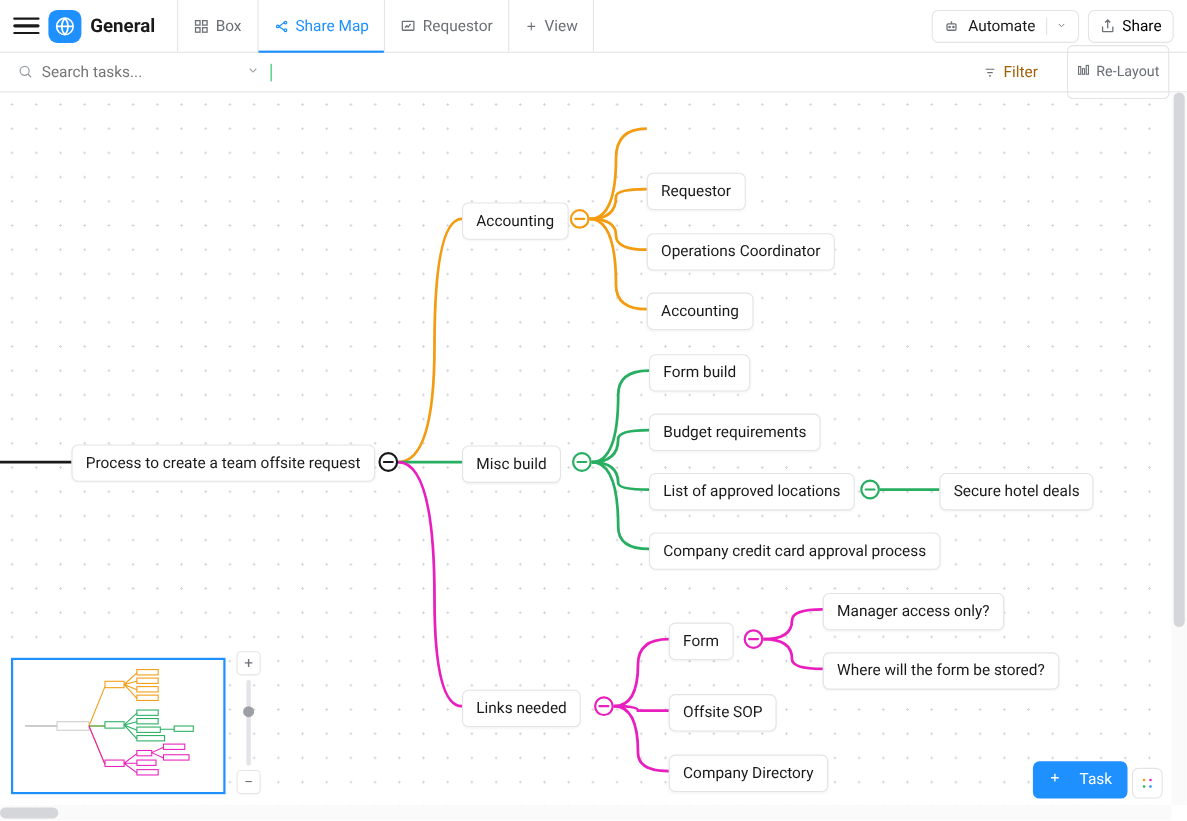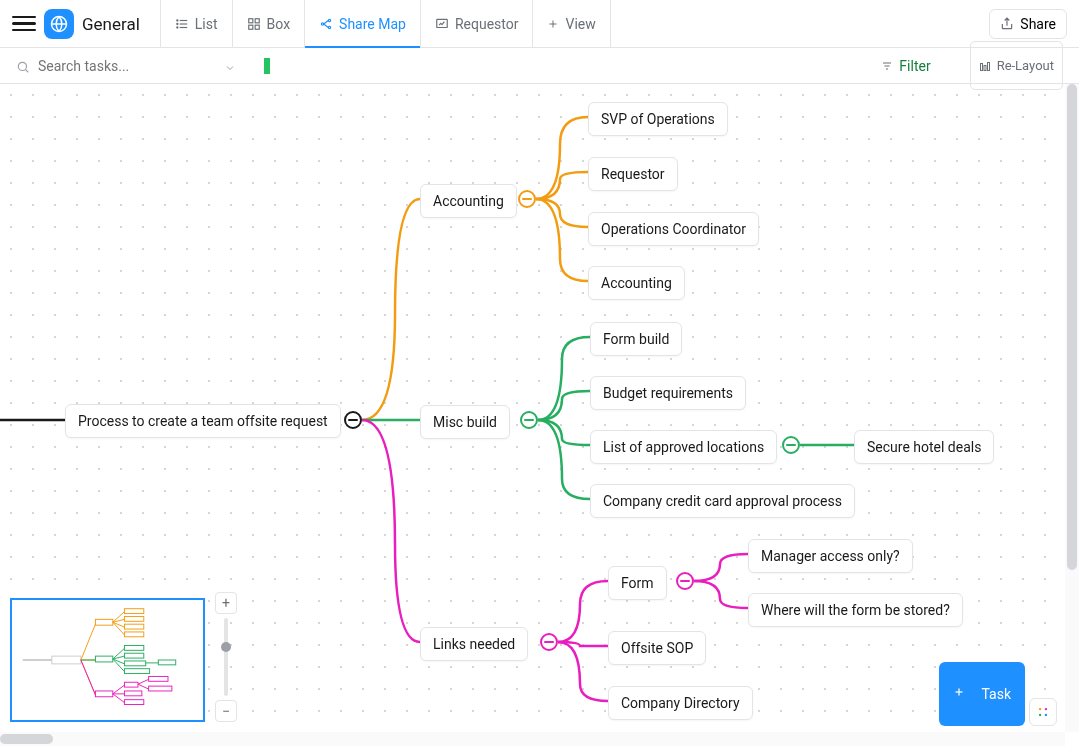--- a/index.html
+++ b/index.html
@@ -1,50 +1,50 @@
 <!DOCTYPE html>
 <html><head>
 <meta charset="utf-8">
 <style>
 *{box-sizing:border-box;margin:0;padding:0;font-family:-apple-system,BlinkMacSystemFont,"Segoe UI",Roboto,sans-serif}
 body{width:1079px;height:746px;overflow:hidden;background:#fff;position:relative}
 .topbar{height:48px;border-bottom:1px solid #e4e4e7;display:flex;align-items:center;padding:0 12px;gap:8px}
 .hamburger{width:24px;height:24px;display:flex;flex-direction:column;justify-content:center;gap:4px;cursor:pointer}
 .hamburger span{height:2.5px;background:#1a1a1a;border-radius:2px}
 .workspace-icon{width:30px;height:30px;background:#1e90ff;border-radius:8px;display:flex;align-items:center;justify-content:center}
-.title{font-size:17px;font-weight:400;color:#1a1a1a;margin-right:8px}
+.title{font-size:17px;font-weight:700;color:#1a1a1a;margin-right:8px}
 .tabs{display:flex;align-items:stretch;height:100%;margin-left:4px;border-left:1px solid #e4e4e7}
 .tab{display:flex;align-items:center;gap:6px;padding:0 14px;font-size:14px;color:#6b6f76;cursor:pointer;border-right:1px solid #e4e4e7;position:relative}
 .tab.active{color:#1e90ff}
 .tab.active::after{content:"";position:absolute;bottom:-1px;left:0;right:0;height:2px;background:#1e90ff}
 .tab.add{color:#6b6f76}
 .spacer{flex:1}
 .automate{display:flex;align-items:center;gap:8px;border:1px solid #e4e4e7;border-radius:6px;padding:6px 10px;font-size:14px;color:#1a1a1a;cursor:pointer}
 .automate .chev{border-left:1px solid #e4e4e7;padding-left:8px;margin-left:2px}
 .share{display:flex;align-items:center;gap:6px;border:1px solid #e4e4e7;border-radius:6px;padding:6px 10px;font-size:14px;cursor:pointer}
 .subbar{height:36px;border-bottom:1px solid #e4e4e7;display:flex;align-items:center;padding:0 16px;gap:10px}
-.search{display:flex;align-items:flex-end;gap:8px;flex:0 0 210px;color:#9ca0a6;border-right:6px solid #22c55e;padding-right:28px}
+.search{display:flex;align-items:flex-start;gap:8px;flex:0 0 210px;color:#9ca0a6;border-right:1px solid #22c55e;padding-right:10px}
 .search input{border:none;outline:none;font-size:14px;color:#6b6f76;flex:1;background:transparent}
-.filter{display:flex;align-items:center;gap:6px;font-size:14px;color:#15803d;cursor:pointer;margin-left:auto;margin-right:29px}
-.relayout{display:flex;align-items:flex-end;gap:6px;font-size:13px;color:#6b6f76;border:1px solid #e4e4e7;border-radius:5px;padding:16px 8px;cursor:pointer}
+.filter{display:flex;align-items:center;gap:6px;font-size:14px;color:#a16207;cursor:pointer;margin-left:auto;margin-right:16px}
+.relayout{display:flex;align-items:flex-start;gap:6px;font-size:13px;color:#6b6f76;border:1px solid #e4e4e7;border-radius:5px;padding:16px 8px;cursor:pointer}
 .canvas{position:absolute;top:84px;left:0;right:14px;bottom:0;background-image:radial-gradient(circle,#d4d6da 1px,transparent 1px);background-size:22px 22px;background-position:0 0;overflow:hidden}
 .node{position:absolute;background:#fff;border:1px solid #e4e4e7;border-radius:6px;padding:8px 12px;font-size:14px;color:#1a1a1a;white-space:nowrap;box-shadow:0 1px 2px rgba(0,0,0,0.04)}
 .connector{position:absolute;width:18px;height:18px;border-radius:50%;background:#fff;display:flex;align-items:center;justify-content:center}
 .connector::after{content:"";width:10px;height:2.5px;border-radius:1px}
 .connector.o{border:2.5px solid #f39c12}.connector.o::after{background:#f39c12}
 .connector.g{border:2.5px solid #27ae60}.connector.g::after{background:#27ae60}
 .connector.m{border:2.5px solid #e91ebe}.connector.m::after{background:#e91ebe}
 .connector.k{border:2.5px solid #1a1a1a}.connector.k::after{background:#1a1a1a}
 svg.lines{position:absolute;top:0;left:0;width:100%;height:100%;pointer-events:none}
 .minimap{position:absolute;left:10px;bottom:24px;width:195px;height:124px;border:2px solid #1e90ff;background:#fff}
 .zoomctrl{position:absolute;left:215px;bottom:24px;display:flex;flex-direction:column;align-items:center;gap:0}
 .zbtn{width:22px;height:22px;border:1px solid #e4e4e7;background:#fff;border-radius:4px;display:flex;align-items:center;justify-content:center;font-size:14px;color:#6b6f76;cursor:pointer}
 .ztrack{width:4px;height:78px;background:#e4e4e7;border-radius:2px;margin:4px 0;position:relative}
 .zhandle{position:absolute;top:24px;left:-3px;width:10px;height:10px;border-radius:50%;background:#9ca0a6}
-.task-btn{position:absolute;right:40px;bottom:20px;background:#1e90ff;color:#fff;border-radius:6px;padding:24px 14px;font-size:14px;display:flex;gap:16px;cursor:pointer}
+.task-btn{position:absolute;right:40px;bottom:20px;background:#1e90ff;color:#fff;border-radius:6px;padding:9px 14px;font-size:14px;display:flex;gap:16px;cursor:pointer}
 .apps-btn{position:absolute;right:8px;bottom:20px;width:28px;height:28px;border:1px solid #e4e4e7;border-radius:6px;background:#fff;display:flex;align-items:center;justify-content:center;cursor:pointer}
 .vscroll{position:absolute;top:84px;right:0;width:14px;bottom:14px;background:#fafafa}
 .vscroll .thumb{position:absolute;top:0;left:2px;width:10px;height:75%;background:#d4d6da;border-radius:5px}
 .hscroll{position:absolute;left:0;right:14px;bottom:0;height:14px;background:#fafafa}
 .hscroll .thumb{position:absolute;left:0;top:2px;height:10px;width:5%;background:#d4d6da;border-radius:5px}
 .icon{display:inline-flex}
 </style>
 </head>
 <body>
 
@@ -57,31 +57,20 @@
   <div class="workspace-icon">
     <svg width="18" height="18" viewBox="0 0 24 24" fill="none" stroke="#fff" stroke-width="2">
         <circle cx="12" cy="12" r="10"></circle>
         <path d="M2 12h20M12 2a15 15 0 010 20M12 2a15 15 0 000 20"></path>
       </svg>
   </div>
   <div class="title">General</div>
   <div class="tabs">
     <div class="tab">
       <svg class="icon" width="14" height="14" viewBox="0 0 24 24" fill="none" stroke="#6b6f76" stroke-width="2">
-          <line x1="8" y1="6" x2="21" y2="6"></line>
-          <line x1="8" y1="12" x2="21" y2="12"></line>
-          <line x1="8" y1="18" x2="21" y2="18"></line>
-          <circle cx="4" cy="6" r="1"></circle>
-          <circle cx="4" cy="12" r="1"></circle>
-          <circle cx="4" cy="18" r="1"></circle>
-        </svg>
-      <span>List</span>
-    </div>
-    <div class="tab">
-      <svg class="icon" width="14" height="14" viewBox="0 0 24 24" fill="none" stroke="#6b6f76" stroke-width="2">
           <rect x="3" y="3" width="7" height="7"></rect>
           <rect x="14" y="3" width="7" height="7"></rect>
           <rect x="3" y="14" width="7" height="7"></rect>
           <rect x="14" y="14" width="7" height="7"></rect>
         </svg>
       <span>Box</span>
     </div>
     <div class="tab active">
       <svg class="icon" width="14" height="14" viewBox="0 0 24 24" fill="none" stroke="#1e90ff" stroke-width="2">
           <circle cx="6" cy="12" r="2"></circle>
@@ -100,20 +89,32 @@
     </div>
     <div class="tab add">
       <svg class="icon" width="12" height="12" viewBox="0 0 24 24" fill="none" stroke="#6b6f76" stroke-width="2">
           <line x1="12" y1="5" x2="12" y2="19"></line>
           <line x1="5" y1="12" x2="19" y2="12"></line>
         </svg>
       <span>View</span>
     </div>
   </div>
   <div class="spacer"></div>
+  <div class="automate">
+    <svg class="icon" width="14" height="14" viewBox="0 0 24 24" fill="none" stroke="#6b6f76" stroke-width="2">
+        <rect x="5" y="8" width="14" height="10" rx="2"></rect>
+        <circle cx="9" cy="13" r="1" fill="#6b6f76"></circle>
+        <circle cx="15" cy="13" r="1" fill="#6b6f76"></circle>
+        <path d="M12 8V4"></path>
+      </svg>
+    <span>Automate</span>
+    <span class="chev"><svg width="10" height="10" viewBox="0 0 24 24" fill="none" stroke="#6b6f76" stroke-width="2">
+          <polyline points="6 9 12 15 18 9"></polyline>
+        </svg></span>
+  </div>
   <div class="share">
     <svg class="icon" width="14" height="14" viewBox="0 0 24 24" fill="none" stroke="#6b6f76" stroke-width="2">
         <path d="M4 12v7a1 1 0 001 1h14a1 1 0 001-1v-7M16 6l-4-4-4 4M12 2v13"></path>
       </svg>
     <span>Share</span>
   </div>
 </div>
 
 <div class="subbar">
   <div class="search">
@@ -169,21 +170,20 @@
     <path d="M558 558 Q580 558 580 600 Q580 617 608 617" stroke="#e91ebe" stroke-width="2.5" fill="none"></path>
     <path d="M694 497 Q720 497 720 480 Q720 470 748 470" stroke="#e91ebe" stroke-width="2.5" fill="none"></path>
     <path d="M694 497 Q720 497 720 515 Q720 524 748 524" stroke="#e91ebe" stroke-width="2.5" fill="none"></path>
   </svg>
 
   <div class="node" style="left:65px;top:320px">Process to create a team offsite request</div>
   <div class="connector k" style="left:344px;top:327px"></div>
 
   <div class="node" style="left:420px;top:100px">Accounting</div>
   <div class="connector o" style="left:518px;top:106px"></div>
-  <div class="node" style="left:588px;top:18px">SVP of Operations</div>
   <div class="node" style="left:588px;top:73px">Requestor</div>
   <div class="node" style="left:588px;top:128px">Operations Coordinator</div>
   <div class="node" style="left:588px;top:182px">Accounting</div>
 
   <div class="node" style="left:420px;top:321px">Misc build</div>
   <div class="connector g" style="left:520px;top:327px"></div>
   <div class="node" style="left:590px;top:238px">Form build</div>
   <div class="node" style="left:590px;top:292px">Budget requirements</div>
   <div class="node" style="left:590px;top:346px">List of approved locations</div>
   <div class="connector g" style="left:782px;top:352px"></div>

